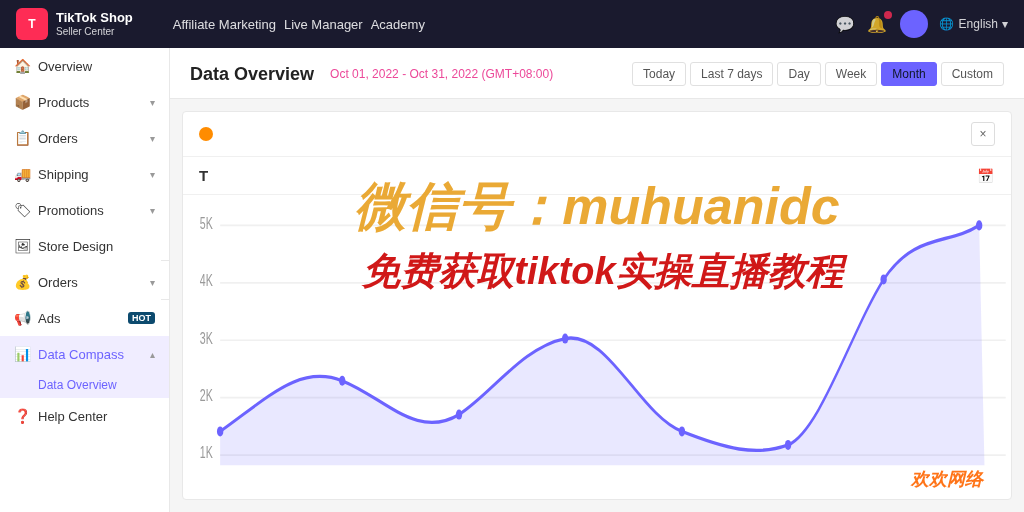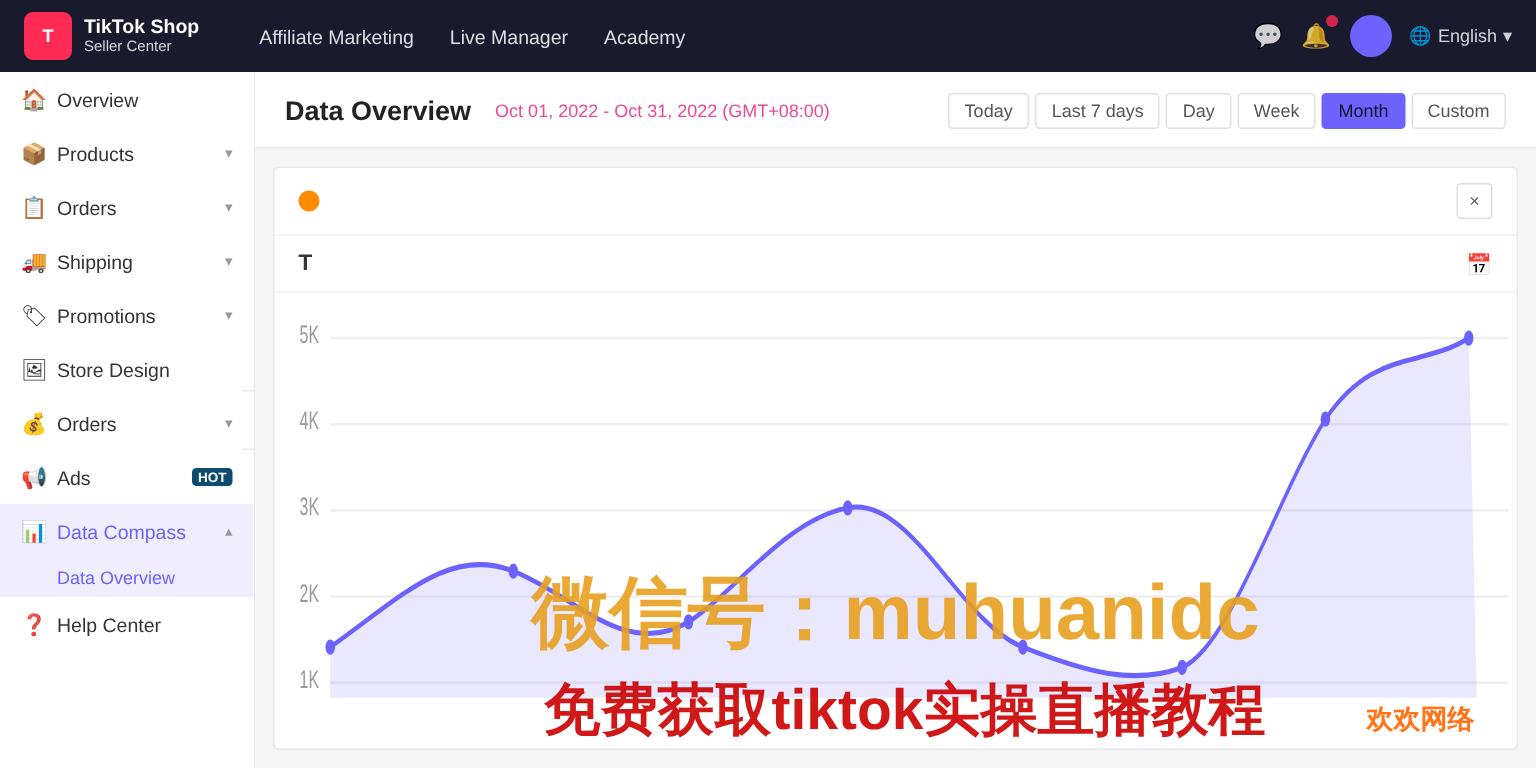--- a/index.html
+++ b/index.html
@@ -18,21 +18,21 @@
     .logo-area {
       display: flex; align-items: center; gap: 8px; margin-right: 16px;
     }
     .logo-icon {
       width: 32px; height: 32px; background: #fe2c55; border-radius: 6px;
       display: flex; align-items: center; justify-content: center; color: white; font-weight: bold; font-size: 12px;
     }
     .logo-text { color: white; font-size: 12px; line-height: 1.2; }
     .logo-text .title { font-weight: 700; font-size: 13px; }
     .logo-text .sub { font-size: 10px; opacity: 0.8; }
-    .nav-links { display: flex; gap: 24px; flex: 1; }
+    .nav-links { display: flex; gap: 8px; flex: 1; }
     .nav-link { color: rgba(255,255,255,0.85); font-size: 13px; cursor: pointer; text-decoration: none; padding: 4px 0; }
     .nav-right { display: flex; align-items: center; gap: 12px; margin-left: auto; }
     .nav-icon-btn { color: white; opacity: 0.8; cursor: pointer; font-size: 16px; position: relative; }
     .nav-badge { position: absolute; top: -4px; right: -4px; width: 8px; height: 8px; background: #fe2c55; border-radius: 50%; }
     .avatar { width: 28px; height: 28px; background: #6c63ff; border-radius: 50%; cursor: pointer; }
     .lang-btn { color: white; opacity: 0.8; font-size: 12px; cursor: pointer; display: flex; align-items: center; gap: 4px; }
 
     
     .body-layout {
       display: flex; flex: 1; overflow: hidden;
@@ -93,22 +93,22 @@
     .chart-metrics {
       padding: 10px 16px; display: flex; align-items: center; gap: 24px; border-bottom: 1px solid #f0f0f0;
     }
     .metric-t { font-size: 15px; font-weight: 600; color: #333; }
     .metric-spacer { flex: 1; }
     .calendar-icon { font-size: 14px; color: #888; cursor: pointer; }
 
     
     .watermark-area {
       position: absolute; top: 60px; left: 0; right: 0; bottom: 0; 
-      display: flex; flex-direction: column; align-items: center; justify-content: flex-end;
-      pointer-events: none; z-index: 5;
+      display: flex; flex-direction: column; align-items: center; justify-content: flex-start;
+      pointer-events: none; z-index: 5; font-style: italic;
     }
     .watermark-line1 { font-size: 52px; font-weight: bold; color: #e8a020; opacity: 0.9; }
     .watermark-line2 { font-size: 38px; font-weight: bold; color: #cc0000; opacity: 0.9; margin-top: 4px; margin-left: 12px; }
     .watermark-corner { position: absolute; bottom: 8px; right: 28px; font-size: 18px; color: #ff6600; font-weight: bold; opacity: 0.9; }
 
     
     .svg-chart-container { flex: 1; position: relative; min-height: 0; }
     svg.chart { width: 100%; height: 100%; }
 
     

